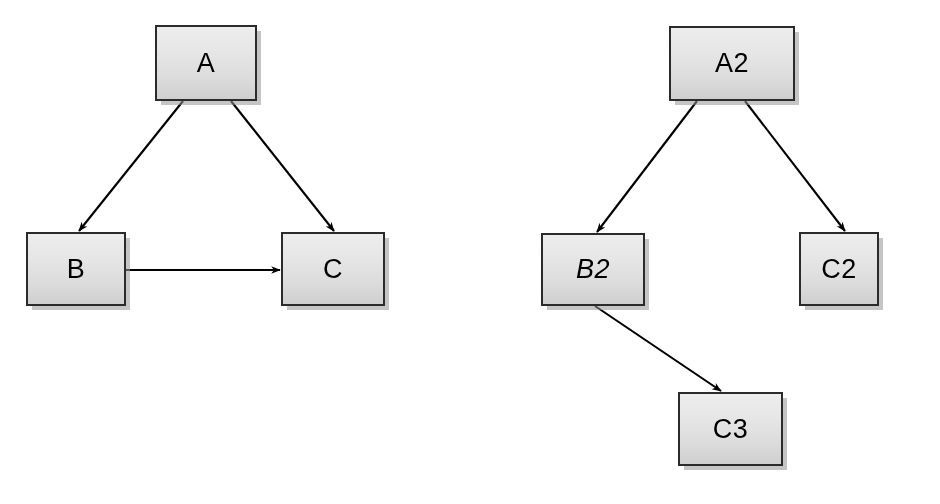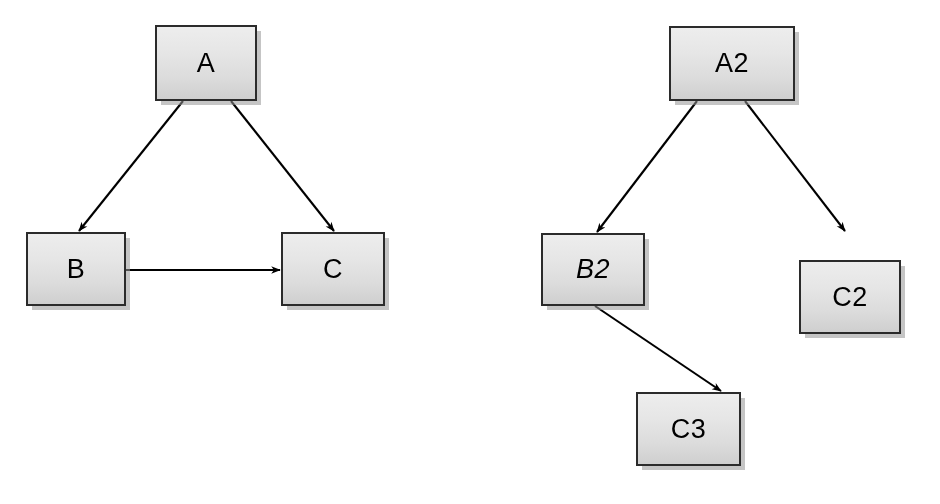--- a/index.html
+++ b/index.html
@@ -75,21 +75,21 @@
       </div>
       <div class="node" style="left: 281px; top: 232px; width: 104px; height: 74px; border-color: rgb(43, 43, 43);">
         <span class="node-label" style="color: rgb(0, 0, 0);">C</span>
       </div>
       <div class="node" style="left: 669px; top: 26px; width: 126px; height: 75px; border-color: rgb(43, 43, 43);">
         <span class="node-label" style="color: rgb(0, 0, 0);">A2</span>
       </div>
       <div class="node" style="left: 541px; top: 233px; width: 104px; height: 73px; border-color: rgb(43, 43, 43);">
         <span class="node-label" style="color: rgb(0, 0, 0); font-style: italic;">B2</span>
       </div>
-      <div class="node" style="left: 799px; top: 232px; width: 102px; height: 74px; border-color: rgb(43, 43, 43); margin-top: 28px;">
+      <div class="node" style="left: 799px; top: 232px; width: 80px; height: 74px; border-color: rgb(43, 43, 43);">
         <span class="node-label" style="color: rgb(0, 0, 0);">C2</span>
       </div>
-      <div class="node" style="left: 636px; top: 392px; width: 105px; height: 74px; border-color: rgb(43, 43, 43);">
+      <div class="node" style="left: 678px; top: 392px; width: 105px; height: 74px; border-color: rgb(43, 43, 43);">
         <span class="node-label" style="color: rgb(0, 0, 0);">C3</span>
       </div>
     </div>
 
 </div>
 
 </body></html>

